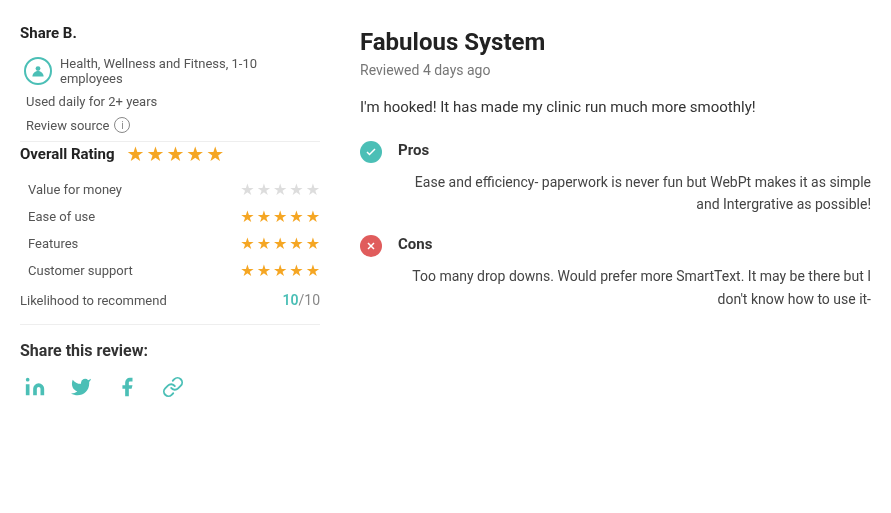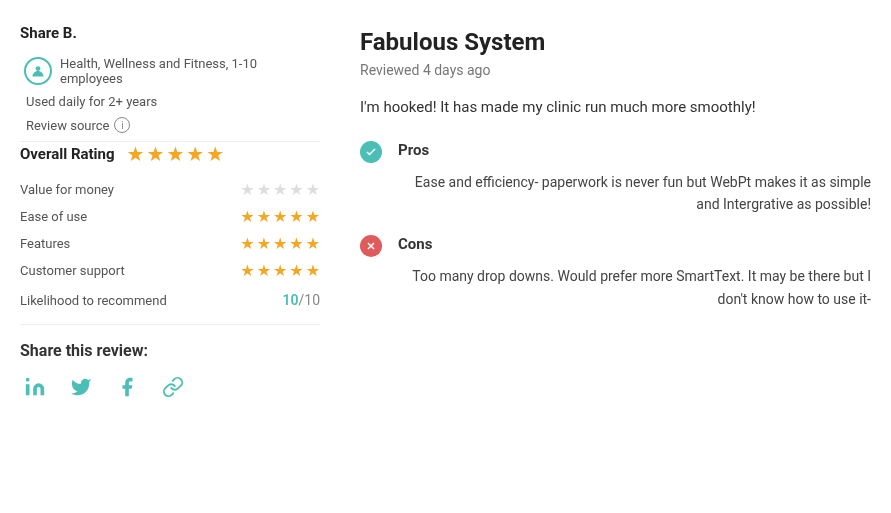--- a/index.html
+++ b/index.html
@@ -135,20 +135,21 @@
 
     .sub-ratings {
       display: flex;
       flex-direction: column;
       gap: 8px;
     }
     .sub-rating-row {
       display: flex;
       align-items: center;
       justify-content: space-between;
+      margin-left: 8px;
     }
     .sub-label {
       font-size: 13px;
       color: #555;
       min-width: 120px;
     }
     .recommend-row {
       display: flex;
       align-items: center;
       justify-content: space-between;

